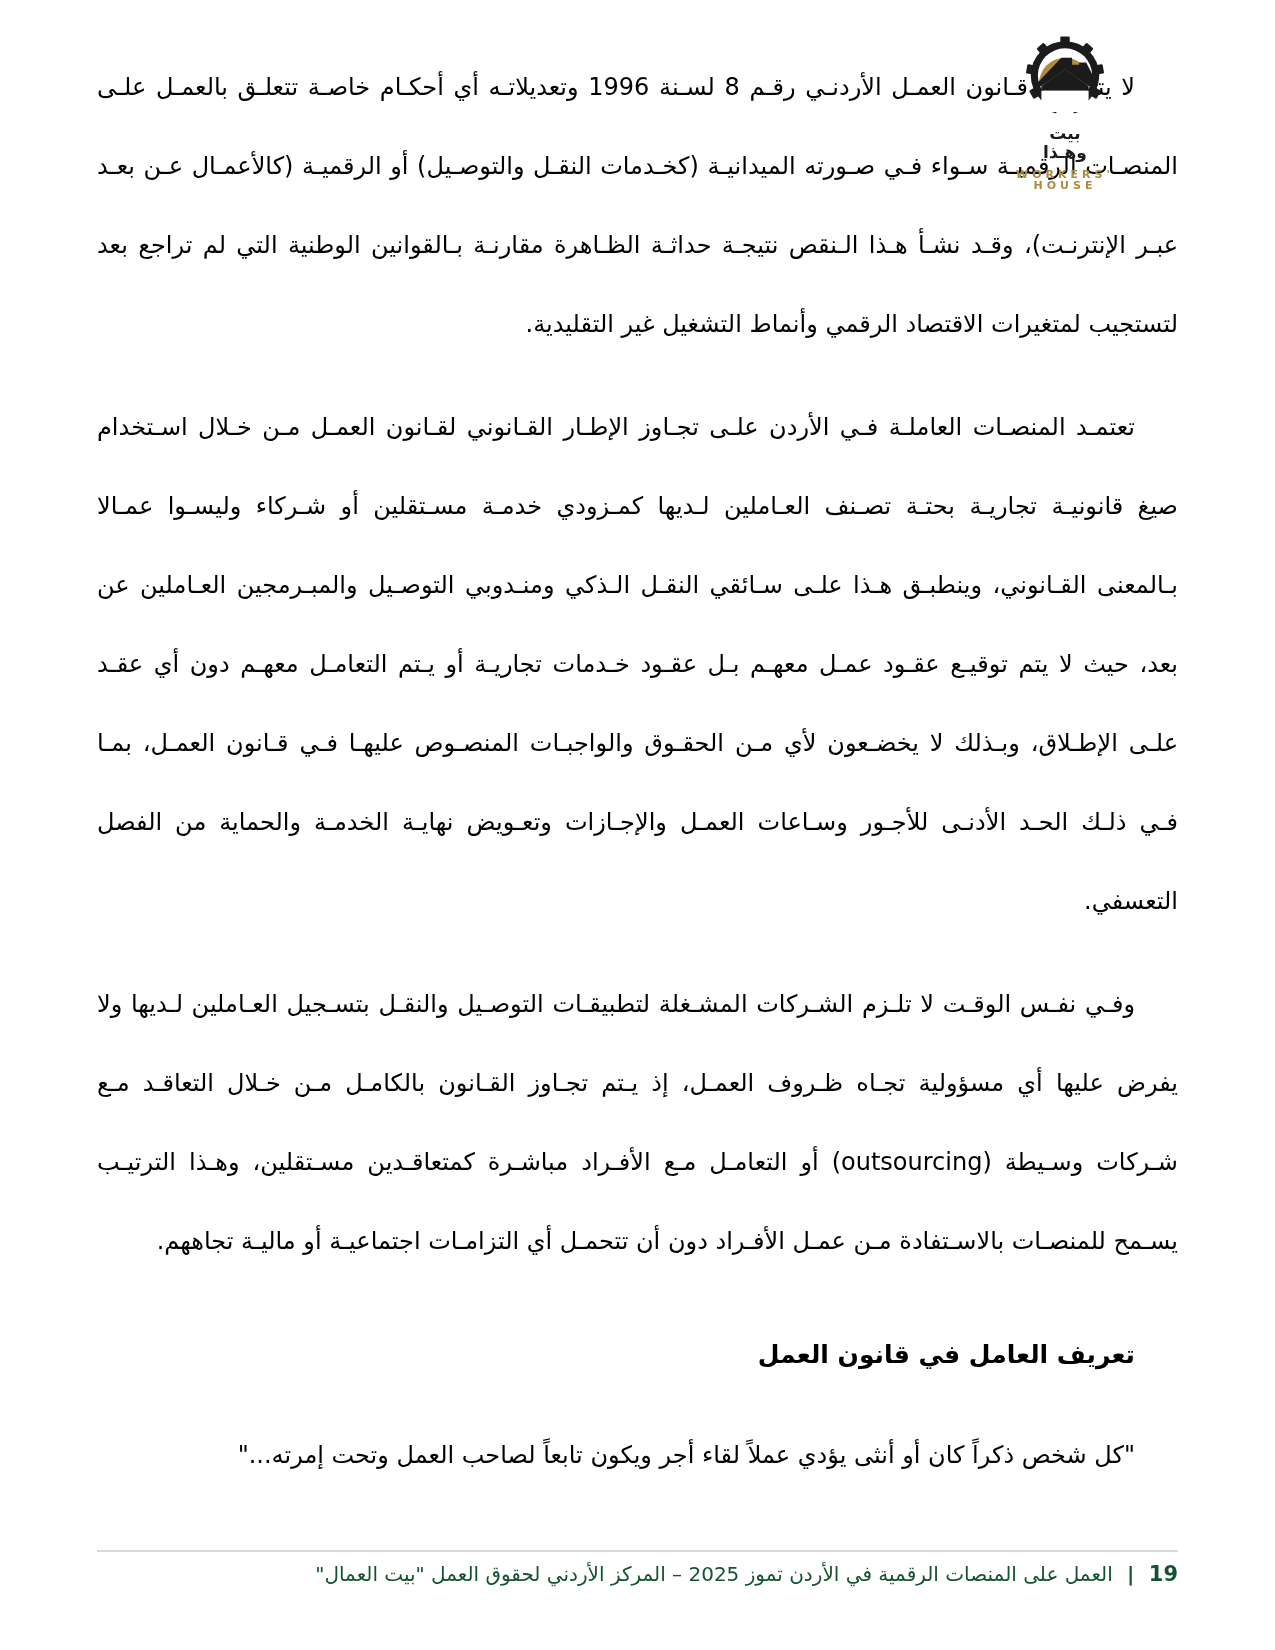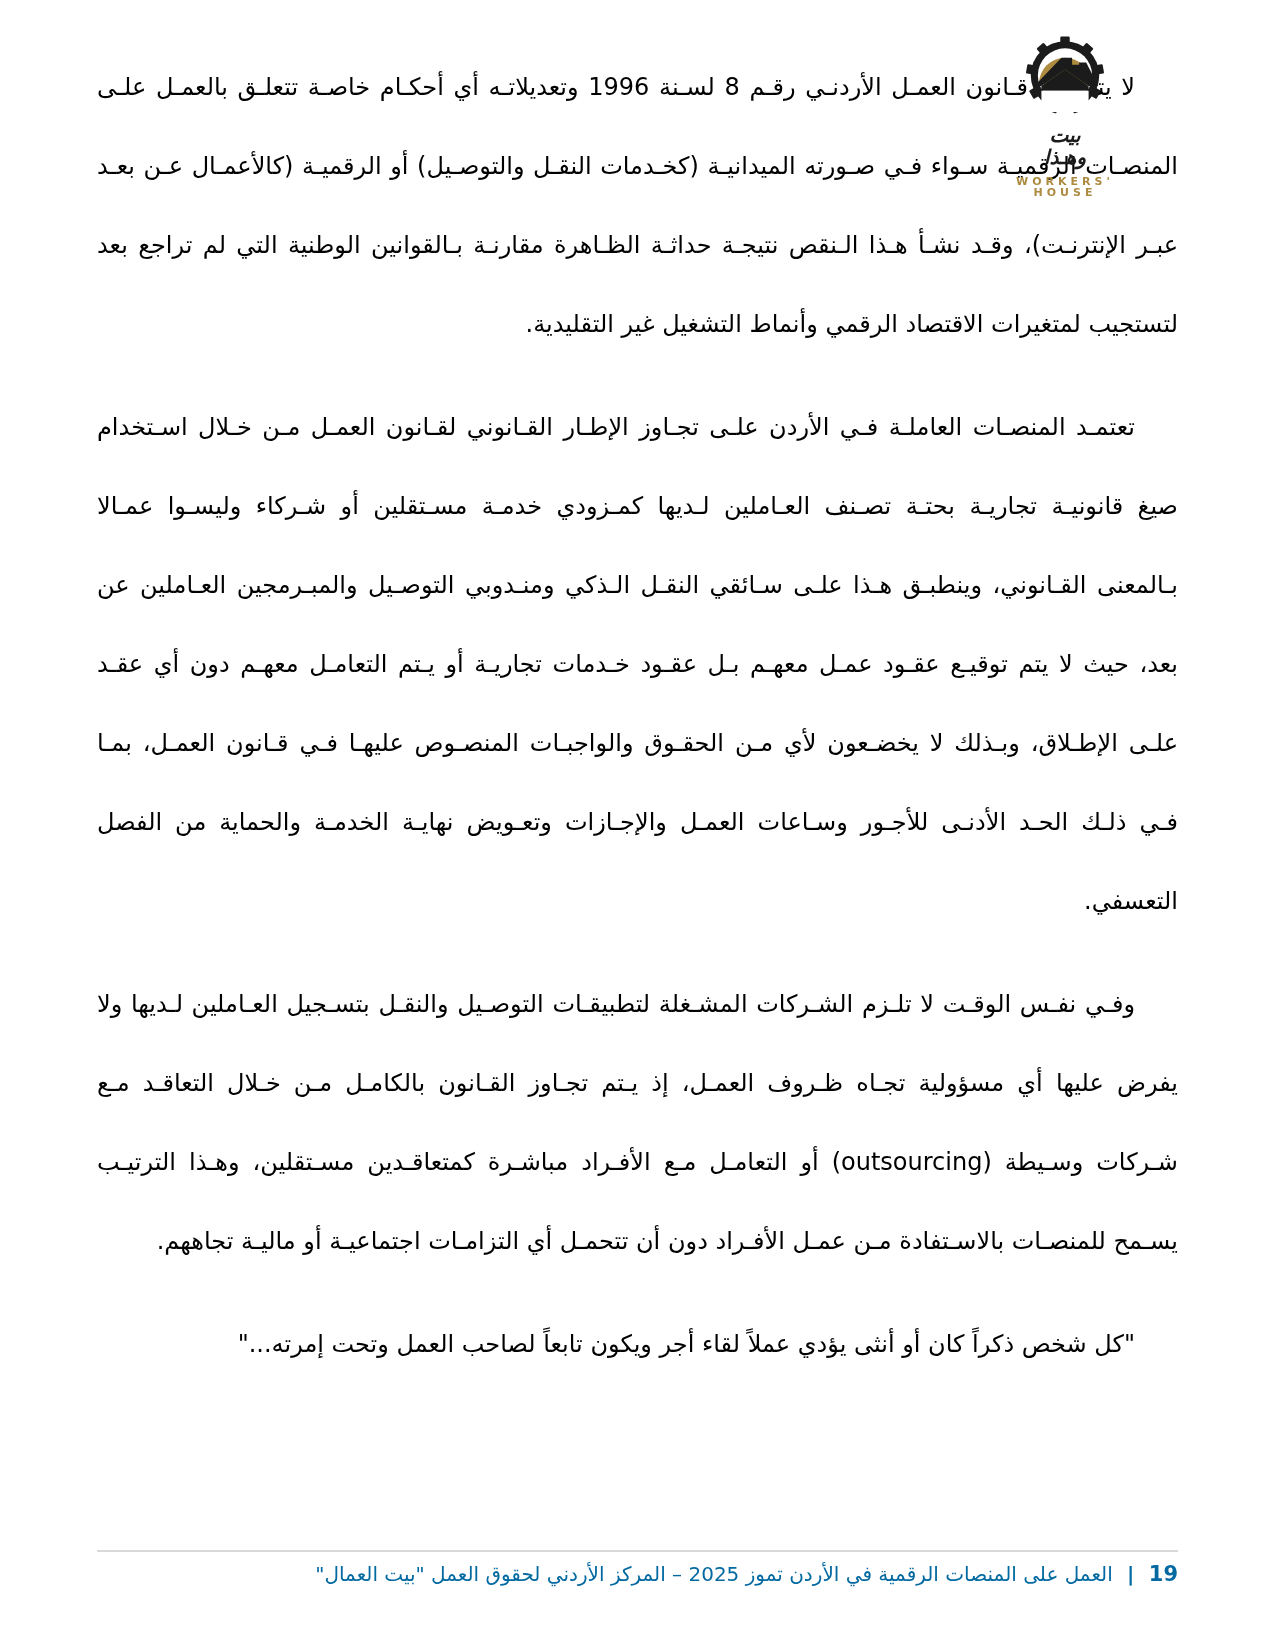--- a/index.html
+++ b/index.html
@@ -16,23 +16,22 @@
   .logo{
     position:absolute;
     top:34px;right:130px;
     width:160px;
     text-align:center;
     line-height:1;
   }
   .logo svg{display:block;margin:0 auto;}
   .logo-ar{
     font-weight:bold;color:#1b1b1b;
-    font-size:20px;line-height:1.1;
+    font-size:17px;line-height:1.1;
     direction:rtl;
-    font-style:italic;
   }
   .logo-en{
     margin-top:8px;
     font-size:11px;letter-spacing:4px;
     font-weight:bold;color:#ad8b41;
   }
   
   .title{
     margin:176px 90px 0;
     text-align:center;
@@ -64,21 +63,21 @@
     left:97px;right:97px;top:1550px;
   }
   .footer-rule{
     border:none;border-top:2px solid #d9d9d9;
     margin:0 0 8px;
   }
   .footer-line{
     direction:rtl;
     text-align:right;
     font-size:20px;
-    color:#0369a1;
+    color:#14532d;
     line-height:1.4;
   }
   .footer-line .pg{font-weight:bold;font-size:21px;}
   .footer-line .sep{margin:0 8px;font-weight:bold;}
 </style>
 </head>
 <body>
 
 <div class="page">
 
@@ -108,20 +107,21 @@
     <div class="logo-ar">وهـذا</div>
     <div class="logo-en">WORKERS' HOUSE</div>
   </div>
 
 
   <main class="body">
     <p>لا يتضـمن قـانون العمـل الأردنـي رقـم 8 لسـنة 1996 وتعديلاتـه أي أحكـام خاصـة تتعلـق بالعمـل علـى المنصـات الرقميـة سـواء فـي صـورته الميدانيـة (كخـدمات النقـل والتوصـيل) أو الرقميـة (كالأعمـال عـن بعـد عبـر الإنترنـت)، وقـد نشـأ هـذا الـنقص نتيجـة حداثـة الظـاهرة مقارنـة بـالقوانين الوطنية التي لم تراجع بعد لتستجيب لمتغيرات الاقتصاد الرقمي وأنماط التشغيل غير التقليدية.</p>
     <p>تعتمـد المنصـات العاملـة فـي الأردن علـى تجـاوز الإطـار القـانوني لقـانون العمـل مـن خـلال اسـتخدام صيغ قانونيـة تجاريـة بحتـة تصـنف العـاملين لـديها كمـزودي خدمـة مسـتقلين أو شـركاء وليسـوا عمـالا بـالمعنى القـانوني، وينطبـق هـذا علـى سـائقي النقـل الـذكي ومنـدوبي التوصـيل والمبـرمجين العـاملين عن بعد، حيث لا يتم توقيـع عقـود عمـل معهـم بـل عقـود خـدمات تجاريـة أو يـتم التعامـل معهـم دون أي عقـد علـى الإطـلاق، وبـذلك لا يخضـعون لأي مـن الحقـوق والواجبـات المنصـوص عليهـا فـي قـانون العمـل، بمـا فـي ذلـك الحـد الأدنـى للأجـور وسـاعات العمـل والإجـازات وتعـويض نهايـة الخدمـة والحماية من الفصل التعسفي.</p>
     <p>وفـي نفـس الوقـت لا تلـزم الشـركات المشـغلة لتطبيقـات التوصـيل والنقـل بتسـجيل العـاملين لـديها ولا يفرض عليها أي مسؤولية تجـاه ظـروف العمـل، إذ يـتم تجـاوز القـانون بالكامـل مـن خـلال التعاقـد مـع شـركات وسـيطة (outsourcing) أو التعامـل مـع الأفـراد مباشـرة كمتعاقـدين مسـتقلين، وهـذا الترتيـب يسـمح للمنصـات بالاسـتفادة مـن عمـل الأفـراد دون أن تتحمـل أي التزامـات اجتماعيـة أو ماليـة تجاههم.</p>
 
+    <h2>تعريف العامل في قانون العمل</h2>
 
     <p class="single">"كل شخص ذكراً كان أو أنثى يؤدي عملاً لقاء أجر ويكون تابعاً لصاحب العمل وتحت إمرته..."</p>
   </main>
 
   <div class="footer">
     <hr class="footer-rule">
     <div class="footer-line">
       <span class="pg">19</span>
       <span class="sep">|</span>
       <span>العمل على المنصات الرقمية في الأردن تموز 2025 – المركز الأردني لحقوق العمل "بيت العمال"</span>

